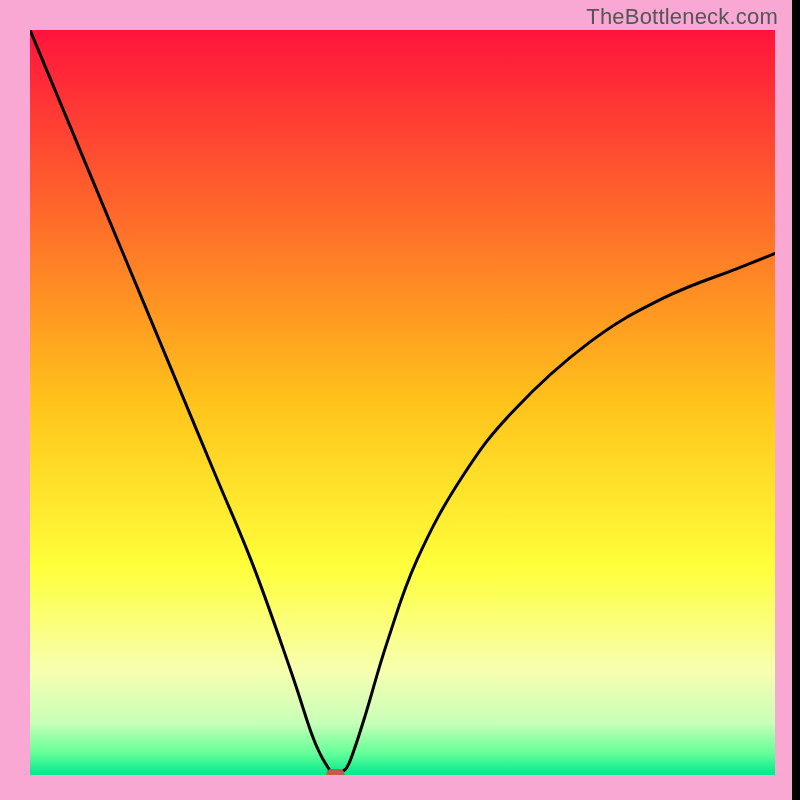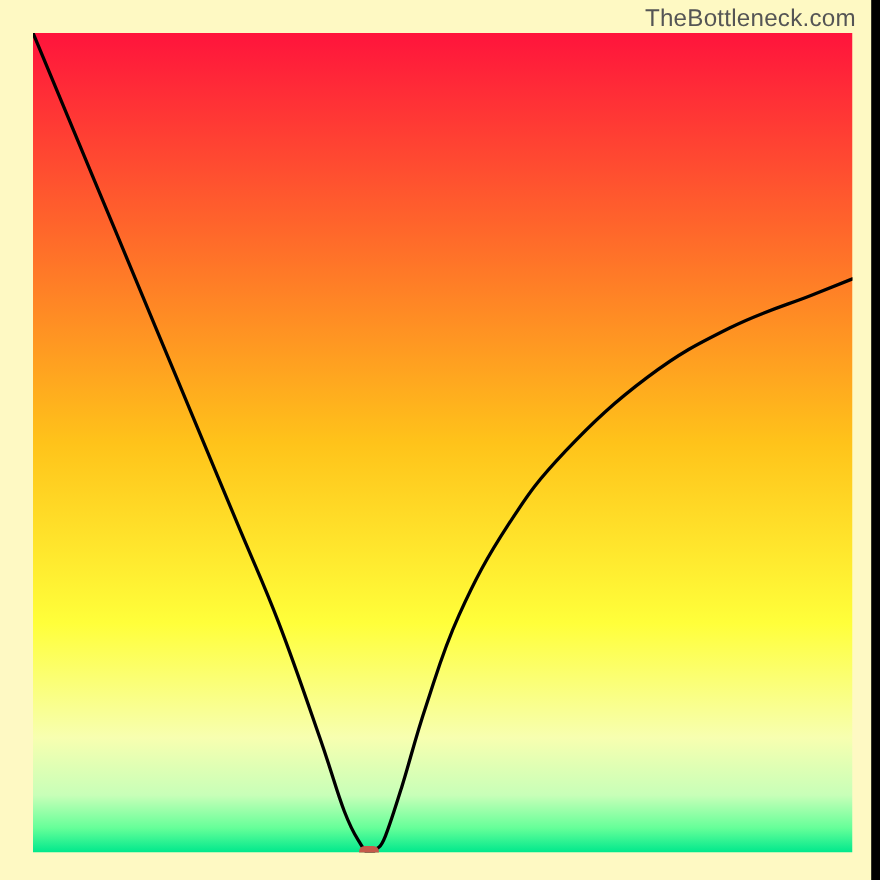--- a/index.html
+++ b/index.html
@@ -8,21 +8,21 @@
     width: 800px;
     height: 800px;
     background: #000;
     font-family: Arial, Helvetica, sans-serif;
     overflow: hidden;
   }
   .frame {
     position: absolute;
     left: 0; top: 0;
     width: 792px; height: 800px;
-    background: #fef9c3;
+    background: #f9a8d4;
   }
   .watermark {
     position: absolute;
     top: 4px;
     right: 14px;
     color: #555;
     font-size: 22px;
     font-weight: 500;
     letter-spacing: 0.2px;
     user-select: none;

